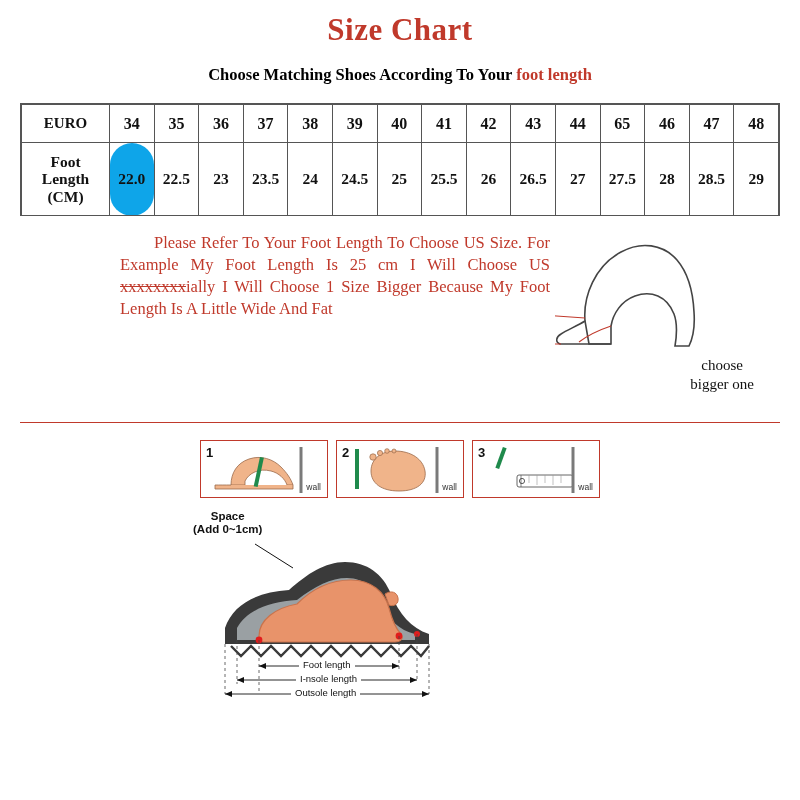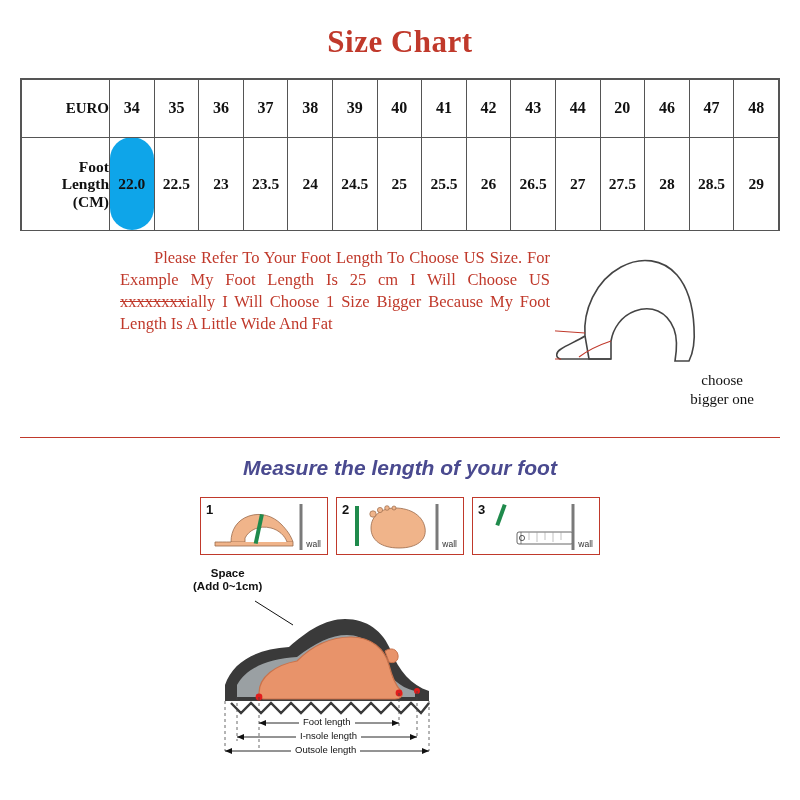--- a/index.html
+++ b/index.html
@@ -18,21 +18,21 @@
   }
 
   
   .title {
     text-align: center;
     font-family: "Liberation Serif", serif;
     font-weight: bold;
     font-size: 31px;
     color: #c0392b;
     letter-spacing: .5px;
-    padding-top: 24px;
+    padding-top: 12px;
   }
   .subtitle {
     text-align: center;
     font-family: "Liberation Serif", serif;
     font-weight: bold;
     font-size: 16.5px;
     color: #000;
     margin-top: 17px;
   }
   .subtitle .accent { color: #c0392b; }
@@ -56,22 +56,21 @@
     font-size: 16px;
     font-weight: bold;
     color: #111;
     height: 38px;
   }
   table.size tr.row-len td { height: 56px; font-size: 15.5px; border-radius: 28px; }
   table.size td.label {
     width: 88px;
     font-size: 15px;
     line-height: 1.12;
-    padding: 20px 0;
-    text-align: right;
+    padding: 10px 0;
   }
   table.size td.first-val { background: #0ea5e9; }
 
   
   .attention {
     position: relative;
     margin: 16px 20px 0 20px;
     min-height: 180px;
   }
   .att-text {
@@ -187,38 +186,41 @@
     color: #111;
   }
 </style>
 </head>
 <body>
 
 <div class="page">
 
   <div class="title">Size Chart</div>
 
+  <div class="subtitle">
+    <span>Choose Matching Shoes According To Your </span><span class="accent">foot length</span>
+  </div>
 
   <div class="table-wrap">
     <table class="size">
       <tbody>
           <tr class="row-euro">
         <td class="label">EURO</td>
         <td>34</td>
         <td>35</td>
         <td>36</td>
         <td>37</td>
         <td>38</td>
         <td>39</td>
         <td>40</td>
         <td>41</td>
         <td>42</td>
         <td>43</td>
         <td>44</td>
-        <td>20</td>
+        <td>65</td>
         <td>46</td>
         <td>47</td>
         <td>48</td>
       </tr>
       <tr class="row-len">
         <td class="label">
           <span>Foot</span><br>
           <span>Length</span><br>
           <span>(CM)</span>
         </td>
@@ -258,21 +260,20 @@
     </div>
 
     <div class="choose-note">
       <div>choose</div>
       <div>bigger one</div>
     </div>
   </div>
 
   <div class="divider"></div>
 
-  <div class="measure-title">Measure the length of your foot</div>
 
   <div class="steps">
 
     <div class="step">
       <span class="num">1</span>
       <svg width="128" height="58" viewBox="0 0 128 58">
         <path d="M30,44 C30,32 36,22 48,18 C60,14 72,18 80,26 C86,32 90,38 92,44 L86,44 C84,38 78,32 70,30 C58,27 48,32 44,40 L44,44 Z" fill="#f0b48a" stroke="#9a6a4a" stroke-width=".8"></path>
         <path d="M30,44 C24,44 18,44 14,44 L14,48 L92,48 L92,44" fill="#f0b48a" stroke="#9a6a4a" stroke-width=".8"></path>
         <rect x="56" y="16" width="4" height="30" transform="rotate(12 58 30)" fill="#1f8a4c"></rect>
         <line x1="100" y1="6" x2="100" y2="52" stroke="#7a7a7a" stroke-width="3"></line>

